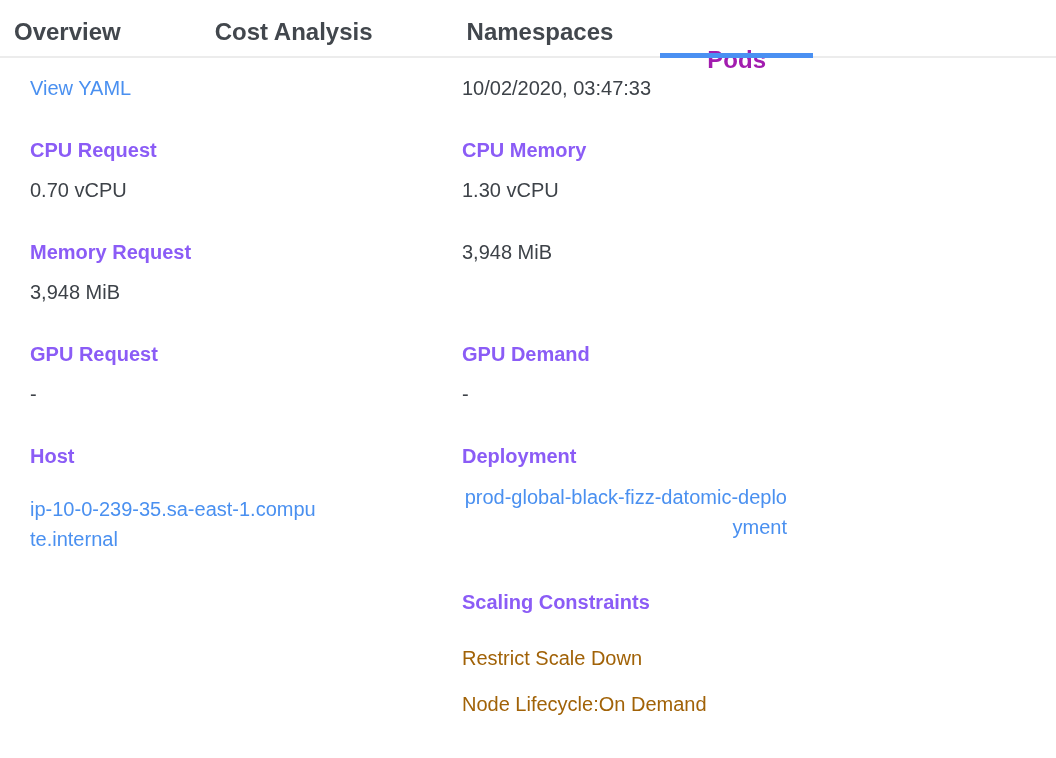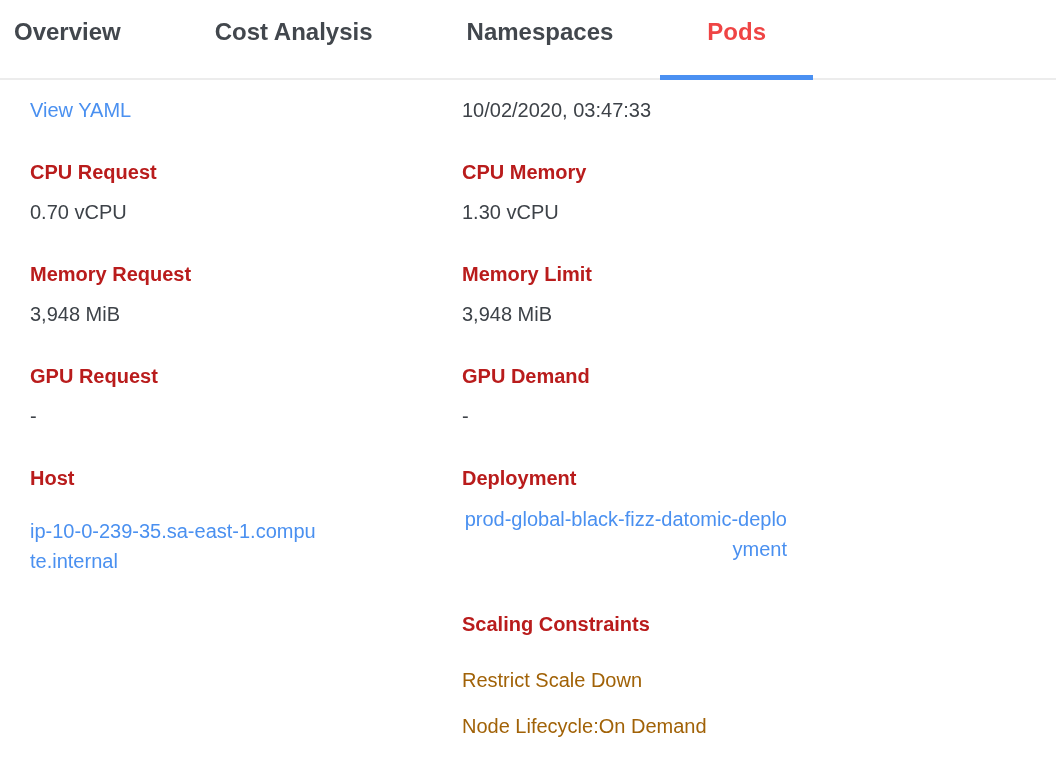--- a/index.html
+++ b/index.html
@@ -6,37 +6,37 @@
   html, body {
     background: #ffffff;
     font-family: "Liberation Sans", "DejaVu Sans", sans-serif;
     color: #3d4248;
     width: 1056px;
   }
 
   
   .tabbar {
     display: flex;
-    height: 80px;
+    height: 58px;
     padding-left: 14px;
     border-bottom: 2px solid #ececec;
     background: #ffffff;
   }
   .tab {
     position: relative;
     padding: 14px 47px 0 47px;
     font-size: 24px;
     font-weight: 700;
     line-height: 36px;
     color: #42474d;
     white-space: nowrap;
     cursor: pointer;
   }
   .tab:first-child { padding-left: 0; }
-  .tab.active { color: #ef4444; }
+  .tab.active { color: #a21caf; margin-top: 28px; }
   .tab.active::after {
     content: "";
     position: absolute;
     left: 0; right: 0;
     bottom: -2px;
     height: 5px;
     background: #4a90f2;
   }
 
   
@@ -53,21 +53,21 @@
   .linktext {
     color: #4a90f0;
     cursor: pointer;
     text-decoration: none;
     display: inline-block;
   }
   .flabel {
     font-size: 20px;
     font-weight: 700;
     line-height: 28px;
-    color: #b91c1c;
+    color: #8b5cf6;
     margin-bottom: 12px;
   }
   .fvalue {
     font-size: 20px;
     line-height: 28px;
     color: #3d4248;
   }
   .fvalue.link {
     color: #4a90f0;
     line-height: 30px;
@@ -112,21 +112,20 @@
   <div class="cell">
     <div class="flabel">CPU Memory</div>
     <div class="fvalue">1.30 vCPU</div>
   </div>
 
   <div class="cell">
     <div class="flabel">Memory Request</div>
     <div class="fvalue">3,948 MiB</div>
   </div>
   <div class="cell">
-    <div class="flabel">Memory Limit</div>
     <div class="fvalue">3,948 MiB</div>
   </div>
 
   <div class="cell">
     <div class="flabel">GPU Request</div>
     <div class="fvalue">-</div>
   </div>
   <div class="cell">
     <div class="flabel">GPU Demand</div>
     <div class="fvalue">-</div>

